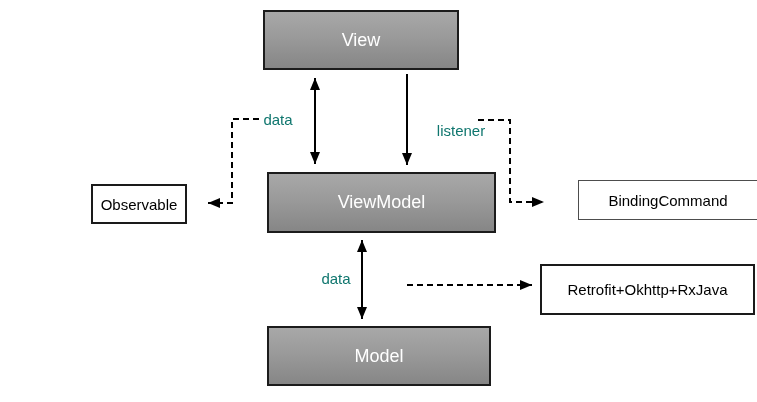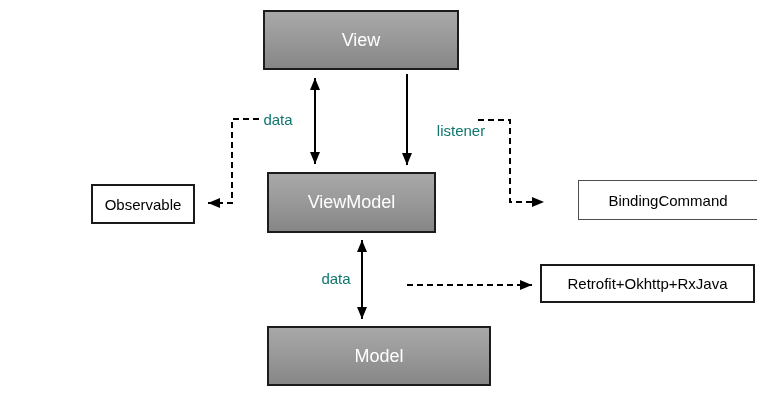--- a/index.html
+++ b/index.html
@@ -31,25 +31,25 @@
   }
   .node-white {
     background: #ffffff;
     color: #000000;
     font-size: 15px;
   }
   .border-dark { border: 2px solid #1a1a1a; }
   .border-thin { border: 1px solid #4d4d4d; }
 
   #n-view      { left: 263px; top: 10px;  width: 196px; height: 60px; }
-  #n-viewmodel { left: 267px; top: 172px; width: 169px; height: 61px; }
+  #n-viewmodel { left: 267px; top: 172px; width: 229px; height: 61px; }
   #n-model     { left: 267px; top: 326px; width: 224px; height: 60px; }
-  #n-observable{ left: 91px;  top: 184px; width: 104px; height: 40px; }
+  #n-observable{ left: 91px;  top: 184px; width: 96px; height: 40px; }
   #n-binding   { left: 548px; top: 180px; width: 180px; height: 40px; margin-left: 30px; }
-  #n-retrofit  { left: 540px; top: 264px; width: 215px; height: 39px; }
+  #n-retrofit  { left: 540px; top: 264px; width: 215px; height: 51px; }
 
   .edge-label {
     position: absolute;
     color: #0f766e;
     font-size: 15px;
     line-height: 15px;
     white-space: nowrap;
     transform: translate(-50%, -50%);
   }
   #lbl-data-top { left: 278px; top: 119px; }

